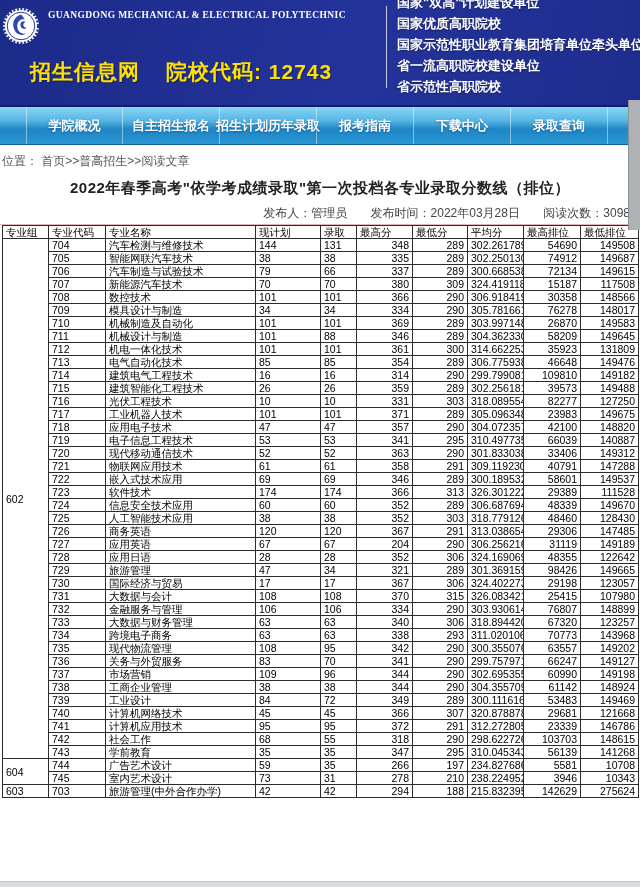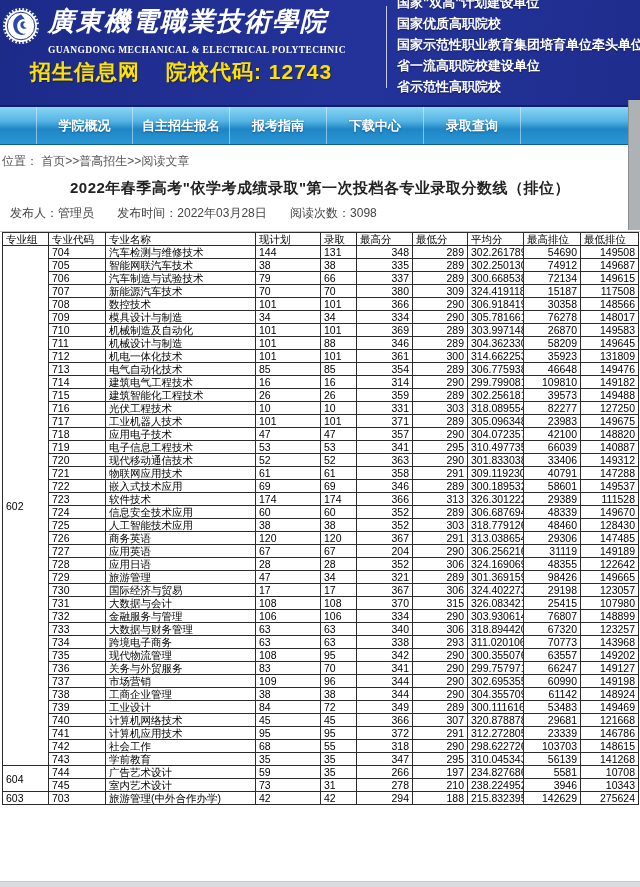--- a/index.html
+++ b/index.html
@@ -21,40 +21,40 @@
                     color:#ffe100; letter-spacing:1px; white-space:nowrap;
                     text-shadow:1px 1px 1px rgba(0,0,0,.35); }
   .admission-line .gap { display:inline-block; width:26px; }
   .banner-divider { position:absolute; left:386px; top:6px; width:1px; height:82px;
                     background:rgba(255,255,255,.75); }
   .honors { position:absolute; left:397px; top:-8px; width:260px; color:#fff;
             font-size:13px; font-weight:bold; line-height:21px; }
   .honor-line { white-space:nowrap; text-shadow:0 1px 1px rgba(0,0,0,.4); }
 
   
-  .nav { height:40px; display:flex; align-items:stretch; padding-left:36px;
+  .nav { height:40px; display:flex; align-items:stretch; padding-left:26px;
          background:linear-gradient(180deg,#8ad6f4 0%,#54b4e3 38%,#1f86c5 60%,#2a97d5 100%);
          border-top:2px solid #0d1f6e; border-bottom:1px solid #0f5f96; }
   .nav-item { width:97px; display:flex; align-items:center; justify-content:center;
               color:#fff; font-size:13px; font-weight:bold; cursor:pointer;
               border-right:1px solid rgba(255,255,255,.45);
               text-shadow:0 1px 2px rgba(0,60,120,.55); white-space:nowrap; }
   .nav-item:first-child { border-left:1px solid rgba(255,255,255,.45); }
 
   
   .scroll-strip { position:absolute; right:0; top:100px; width:12px; height:130px;
                   background:#aeb2b5; border-left:1px solid #8d9194; }
 
   
   .breadcrumb { padding:8px 6px 2px 2px; font-size:12px; color:#555; }
   .breadcrumb .crumb-path { cursor:pointer; }
   .article-title { margin-top:7px; text-align:center; font-size:15px; font-weight:bold;
                    color:#222; letter-spacing:.5px; }
-  .article-meta { margin-top:7px; text-align:left; font-size:12px; color:#444;
-                  padding-bottom:9px; border-bottom:1px solid #e2b7b7; }
+  .article-meta { margin-top:7px; text-align:right; font-size:12px; color:#444;
+                  padding-bottom:2px; border-bottom:1px solid #e2b7b7; }
   .article-meta span.block { margin:0 10px; }
 
   
   table.scores { margin:0 2px 0 2px; border-collapse:collapse; width:636px;
                  table-layout:fixed; font-size:10.5px; color:#000; }
   table.scores th, table.scores td { border:1px solid #2b2b2b; padding:0 3px;
                  height:12px; line-height:12px; overflow:hidden; white-space:nowrap;
                  font-weight:normal; text-align:left; }
   table.scores td.num { text-align:right; }
   table.scores td.c-group { vertical-align:middle; text-align:left; }
@@ -73,39 +73,39 @@
         <circle cx="20" cy="20" r="19" fill="#ffffff"></circle>
         <circle cx="20" cy="20" r="18" fill="none" stroke="#20308f" stroke-width="2.4" stroke-dasharray="2.2 1.6"></circle>
         <circle cx="20" cy="20" r="14.5" fill="none" stroke="#20308f" stroke-width="1"></circle>
         <path d="M20 8 C 13 10, 10 17, 13 24 C 15 29, 21 31, 26 28 C 21 29, 16 26, 16 20
                  C 16 15, 20 12, 24 13 C 22 10, 21 9, 20 8 Z" fill="#2a48b0"></path>
         <path d="M23 15 C 20 15, 18.5 18, 20 21 C 21 23, 24 23.5, 26 22
                  C 23.5 22, 22 20, 22.5 18 C 23 16.5, 24 16, 25 16 Z" fill="#2a48b0"></path>
       </svg>
     </div>
     <div class="brand">
-      <div class="brand-zh">廣東機電職業技術學院</div>
       <div class="brand-en">GUANGDONG MECHANICAL &amp; ELECTRICAL POLYTECHNIC</div>
     </div>
     <div class="admission-line">
       <span>招生信息网</span><span class="gap"></span><span>院校代码: 12743</span>
     </div>
     <div class="banner-divider"></div>
     <div class="honors">
         <div class="honor-line">国家"双高"计划建设单位</div>
         <div class="honor-line">国家优质高职院校</div>
         <div class="honor-line">国家示范性职业教育集团培育单位牵头单位</div>
         <div class="honor-line">省一流高职院校建设单位</div>
         <div class="honor-line">省示范性高职院校</div>
       </div>
   </div>
 
   <div class="nav">
       <div class="nav-item">学院概况</div>
       <div class="nav-item">自主招生报名</div>
+      <div class="nav-item">招生计划历年录取</div>
       <div class="nav-item">报考指南</div>
       <div class="nav-item">下载中心</div>
       <div class="nav-item">录取查询</div>
     </div>
 
   <div class="scroll-strip"></div>
 
   <div class="breadcrumb">
     <span>位置：</span>
     <span class="crumb-path">首页&gt;&gt;普高招生&gt;&gt;阅读文章</span>

